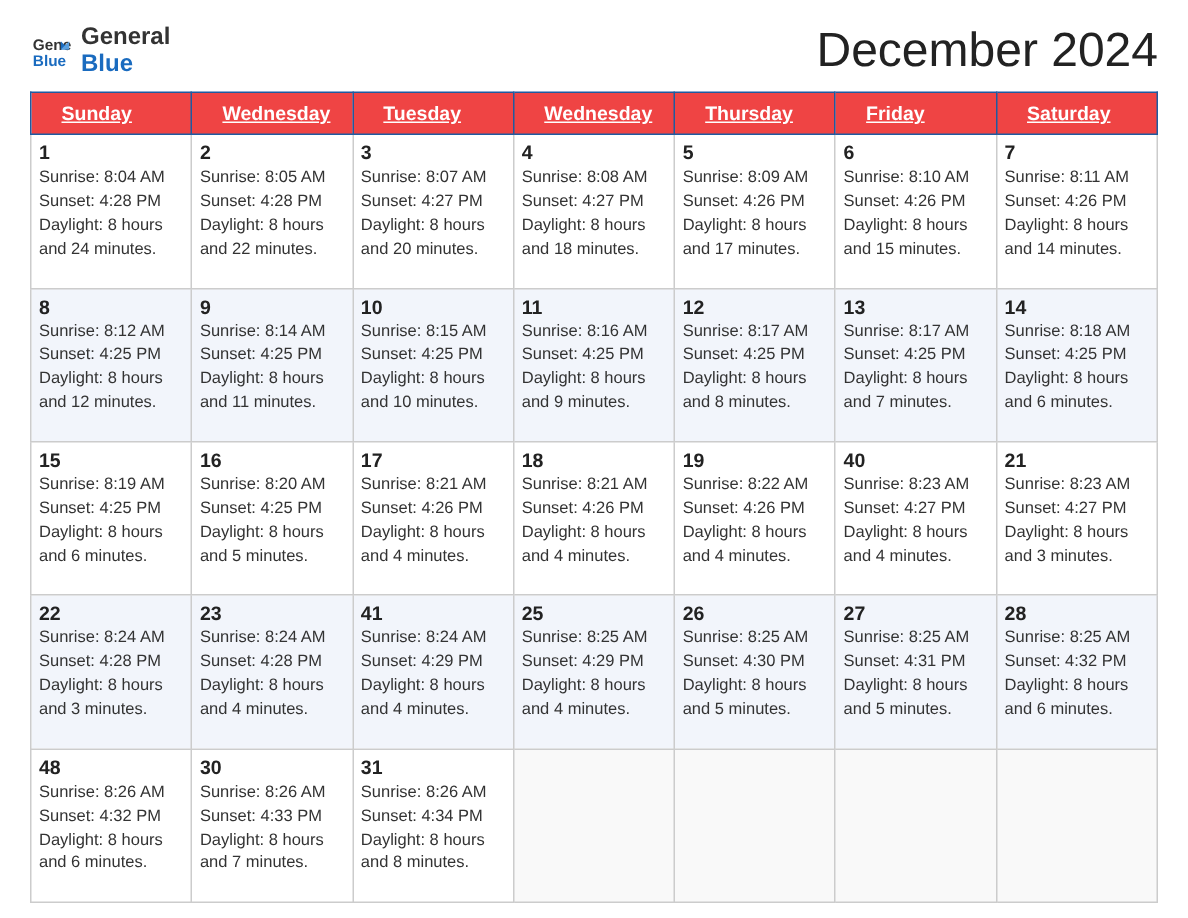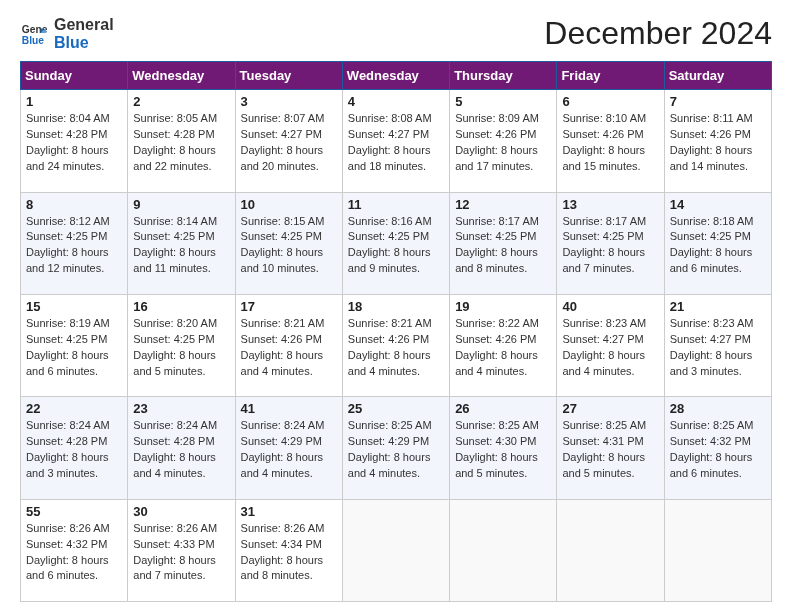--- a/index.html
+++ b/index.html
@@ -46,27 +46,28 @@
       color: #555;
     }
     .calendar {
       flex: 1;
       border: 1px solid #ccc;
       border-collapse: collapse;
       width: 100%;
       table-layout: fixed;
     }
     .calendar th {
-      background: #701a75;
+      background: #ef4444;
       color: #fff;
       font-size: 13px;
       font-weight: bold;
-      padding: 6px 4px;
+      padding: 6px 20px;
       text-align: left;
       border: 1px solid #1f5aa0;
+      text-decoration: underline;
     }
     .calendar td {
       vertical-align: top;
       border: 1px solid #ccc;
       padding: 4px 4px 4px 5px;
       font-size: 10px;
       color: #333;
       height: 82px;
       background: #fff;
     }
@@ -245,21 +246,21 @@
         <span class="day-num">27</span>
         <span class="day-info">Sunrise: 8:25 AM<br>Sunset: 4:31 PM<br>Daylight: 8 hours and 5 minutes.</span>
       </td>
           <td>
         <span class="day-num">28</span>
         <span class="day-info">Sunrise: 8:25 AM<br>Sunset: 4:32 PM<br>Daylight: 8 hours and 6 minutes.</span>
       </td>
         </tr>
         <tr class="last-row">
           <td>
-        <span class="day-num">55</span>
+        <span class="day-num">48</span>
         <span class="day-info">Sunrise: 8:26 AM<br>Sunset: 4:32 PM<br>Daylight: 8 hours and 6 minutes.</span>
       </td>
           <td>
         <span class="day-num">30</span>
         <span class="day-info">Sunrise: 8:26 AM<br>Sunset: 4:33 PM<br>Daylight: 8 hours and 7 minutes.</span>
       </td>
           <td>
         <span class="day-num">31</span>
         <span class="day-info">Sunrise: 8:26 AM<br>Sunset: 4:34 PM<br>Daylight: 8 hours and 8 minutes.</span>
       </td>

